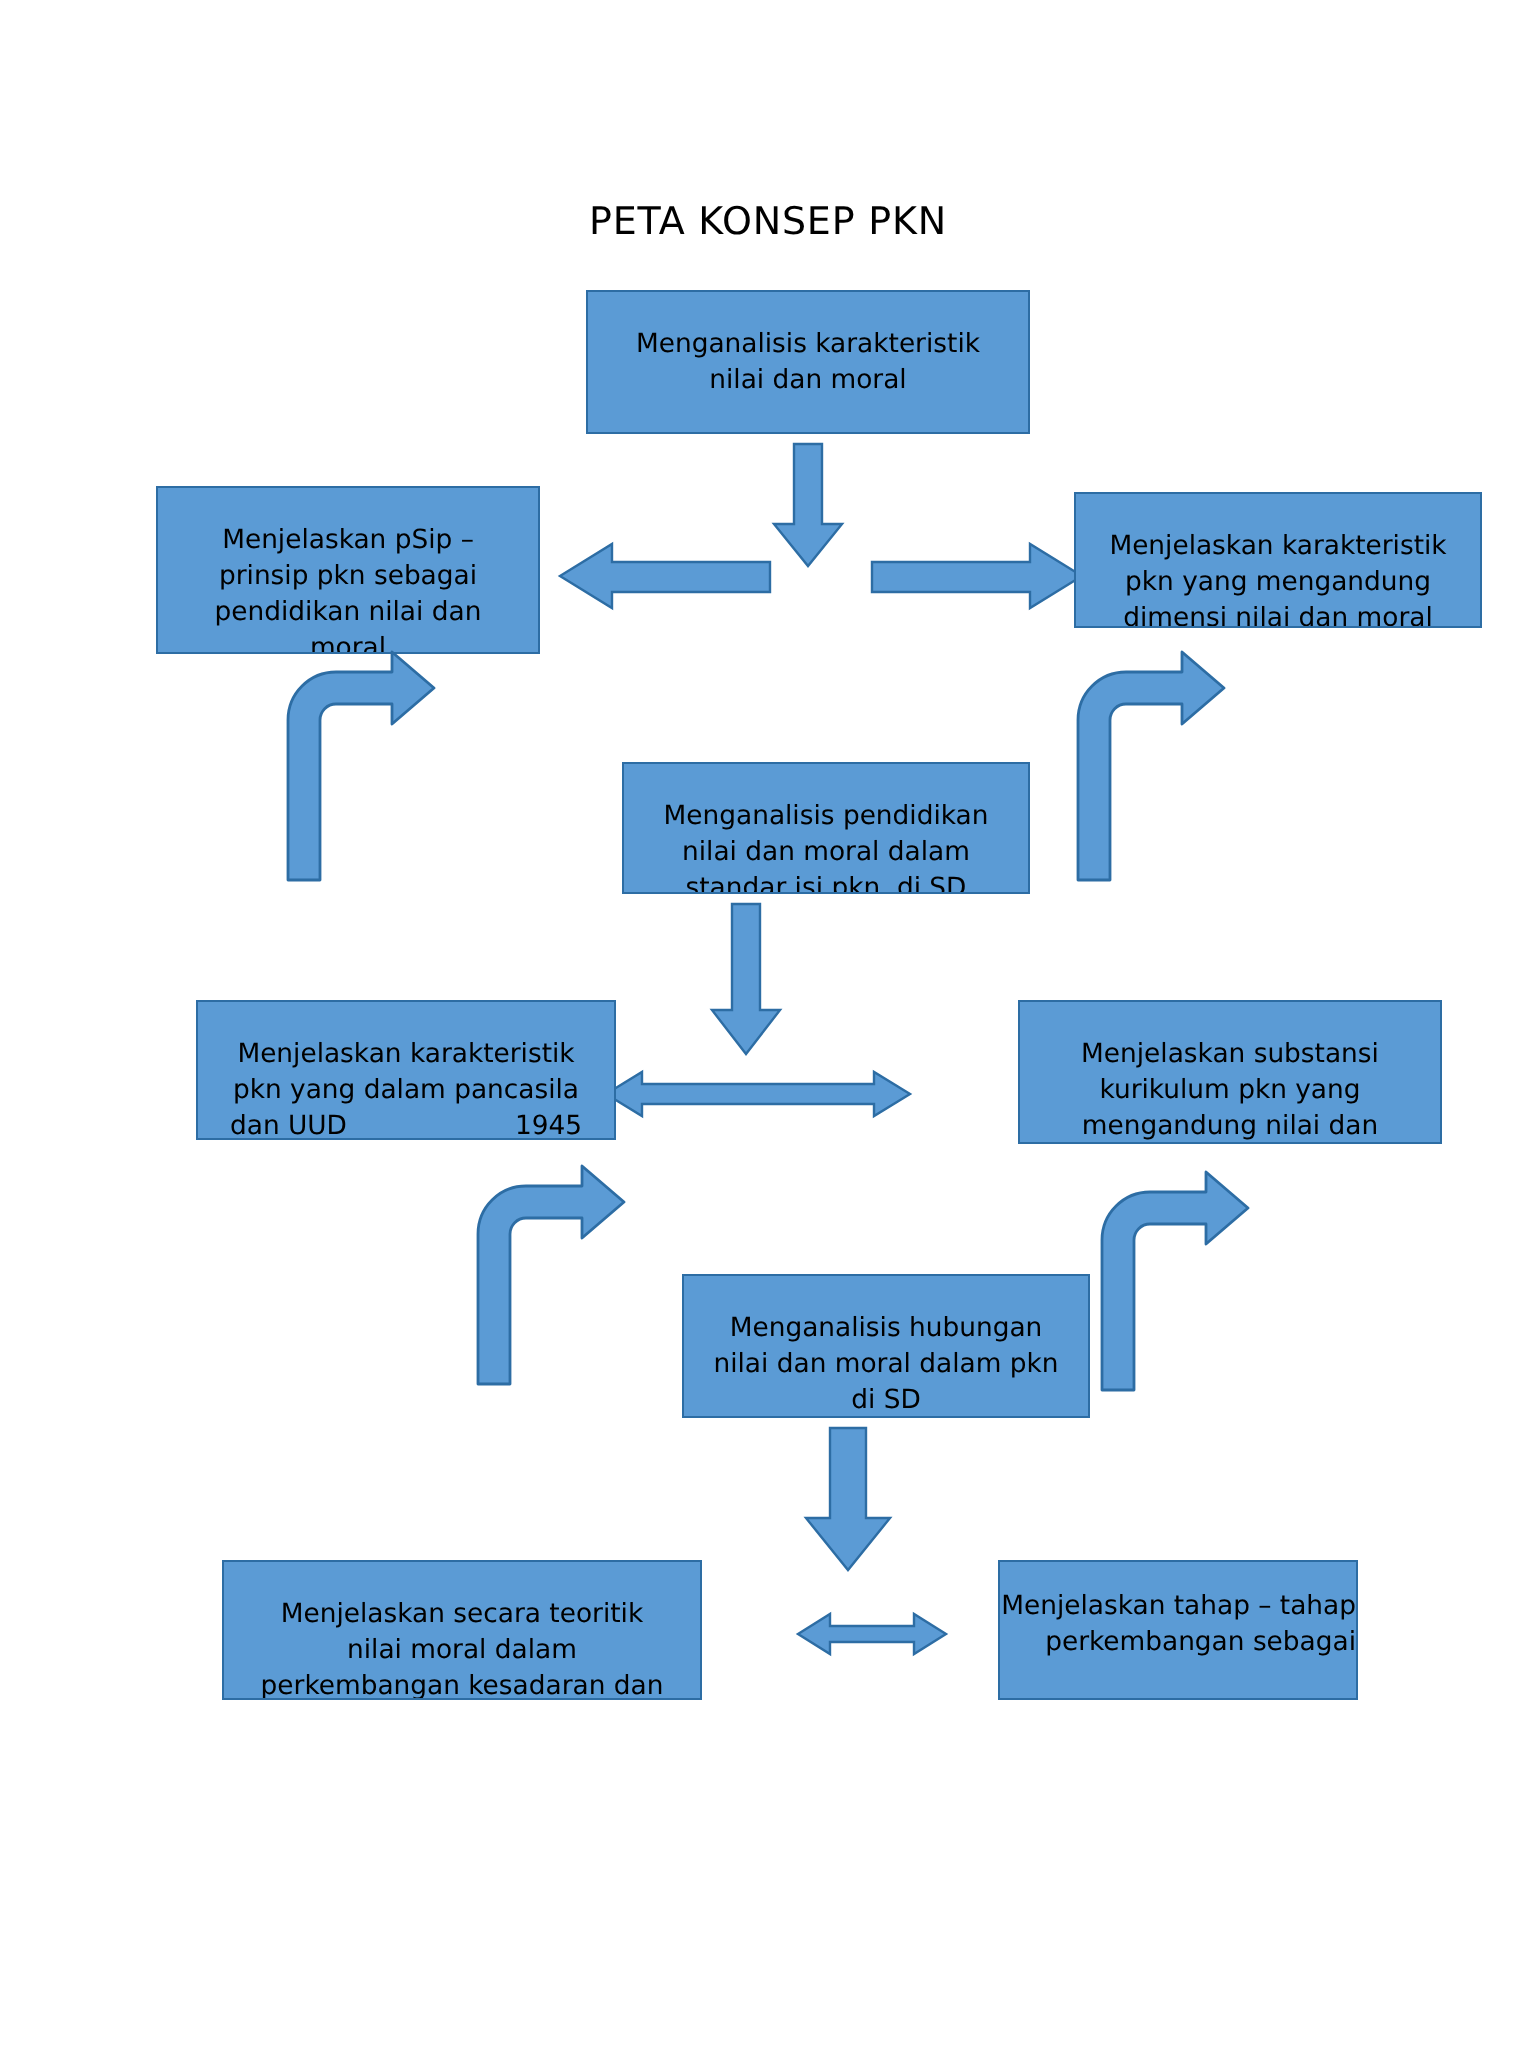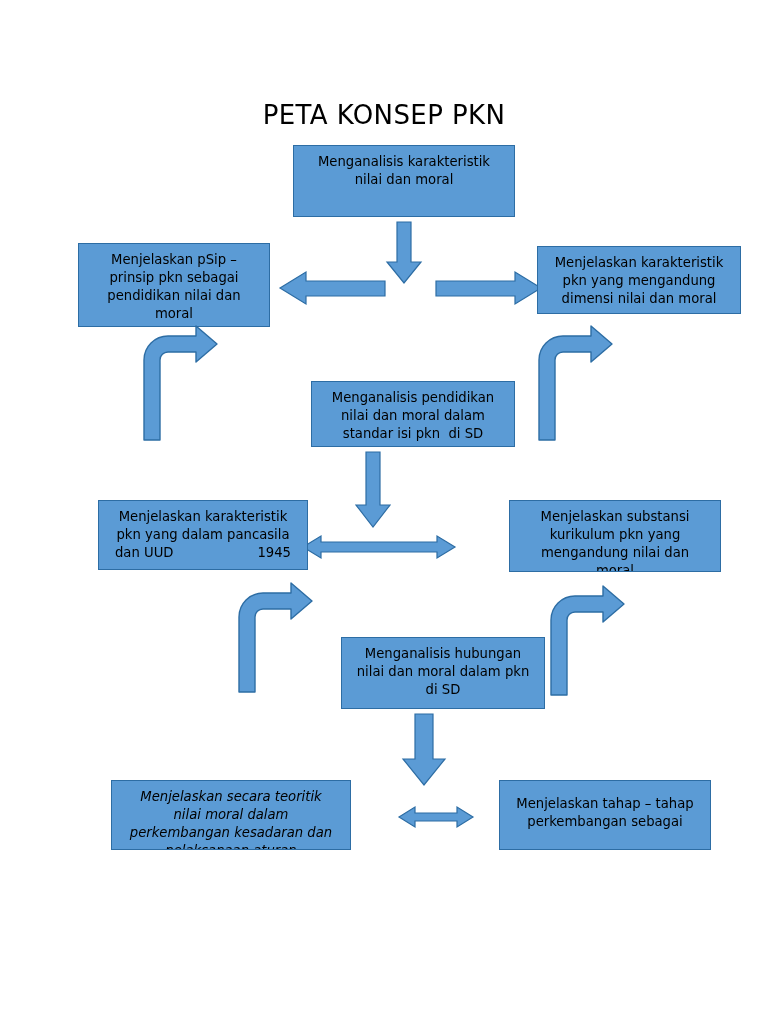--- a/index.html
+++ b/index.html
@@ -8,37 +8,37 @@
     background:#ffffff;
     font-family:"DejaVu Sans", sans-serif;
     overflow:hidden;
   }
   #canvas{position:relative;width:768px;height:1024px;}
 
   .title{
     position:absolute;
     left:0;top:100px;width:768px;
     text-align:center;
-    font-size:26px;
+    font-size:19px;
     color:#000000;
     font-family:"DejaVu Sans", sans-serif;
     letter-spacing:0.4px;
   }
 
   .box{
     position:absolute;
     box-sizing:border-box;
     background:#5b9bd5;
     border:1px solid #2d6da4;
     color:#000000;
     font-size:13.2px;
     line-height:18px;
     text-align:center;
     overflow:hidden;
-    padding-top:7px;
+    padding-top:18px;
     font-family:"DejaVu Sans", sans-serif;
   }
   .box .ln{display:block;white-space:pre;}
 
   .box.justify .ln.j{
     display:flex;
     justify-content:space-between;
     padding:0 16px;
     white-space:pre;
   }
@@ -158,25 +158,25 @@
       <polygon points="13,0 31,0 31,45 43,45 22,71 1,45 13,45" fill="#5b9bd5" stroke="#2d6da4" stroke-width="1.2"></polygon>
     </svg>
   </div>
 
   <div class="arrow" style="left:399px;top:805px;width:74px;height:24px;">
     <svg width="74" height="24" viewBox="0 0 74 24">
       <polygon points="0,12 16,2 16,8 58,8 58,2 74,12 58,22 58,16 16,16 16,22" fill="#5b9bd5" stroke="#2d6da4" stroke-width="1.2"></polygon>
     </svg>
   </div>
 
-  <div class="box" style="left:111px;top:780px;width:240px;height:70px;font-style:italic;">
+  <div class="box" style="left:111px;top:780px;width:240px;height:70px;">
     <span class="ln">Menjelaskan secara teoritik</span>
     <span class="ln">nilai moral dalam</span>
     <span class="ln">perkembangan kesadaran dan</span>
     <span class="ln">pelaksanaan aturan</span>
   </div>
 
-  <div class="box" style="left:499px;top:780px;width:212px;height:70px;padding-top:14px;">
+  <div class="box" style="left:499px;top:780px;width:180px;height:70px;padding-top:14px;text-align:right;">
     <span class="ln">Menjelaskan tahap – tahap</span>
     <span class="ln">perkembangan sebagai</span>
   </div>
 
 </div>
 
 </body></html>

